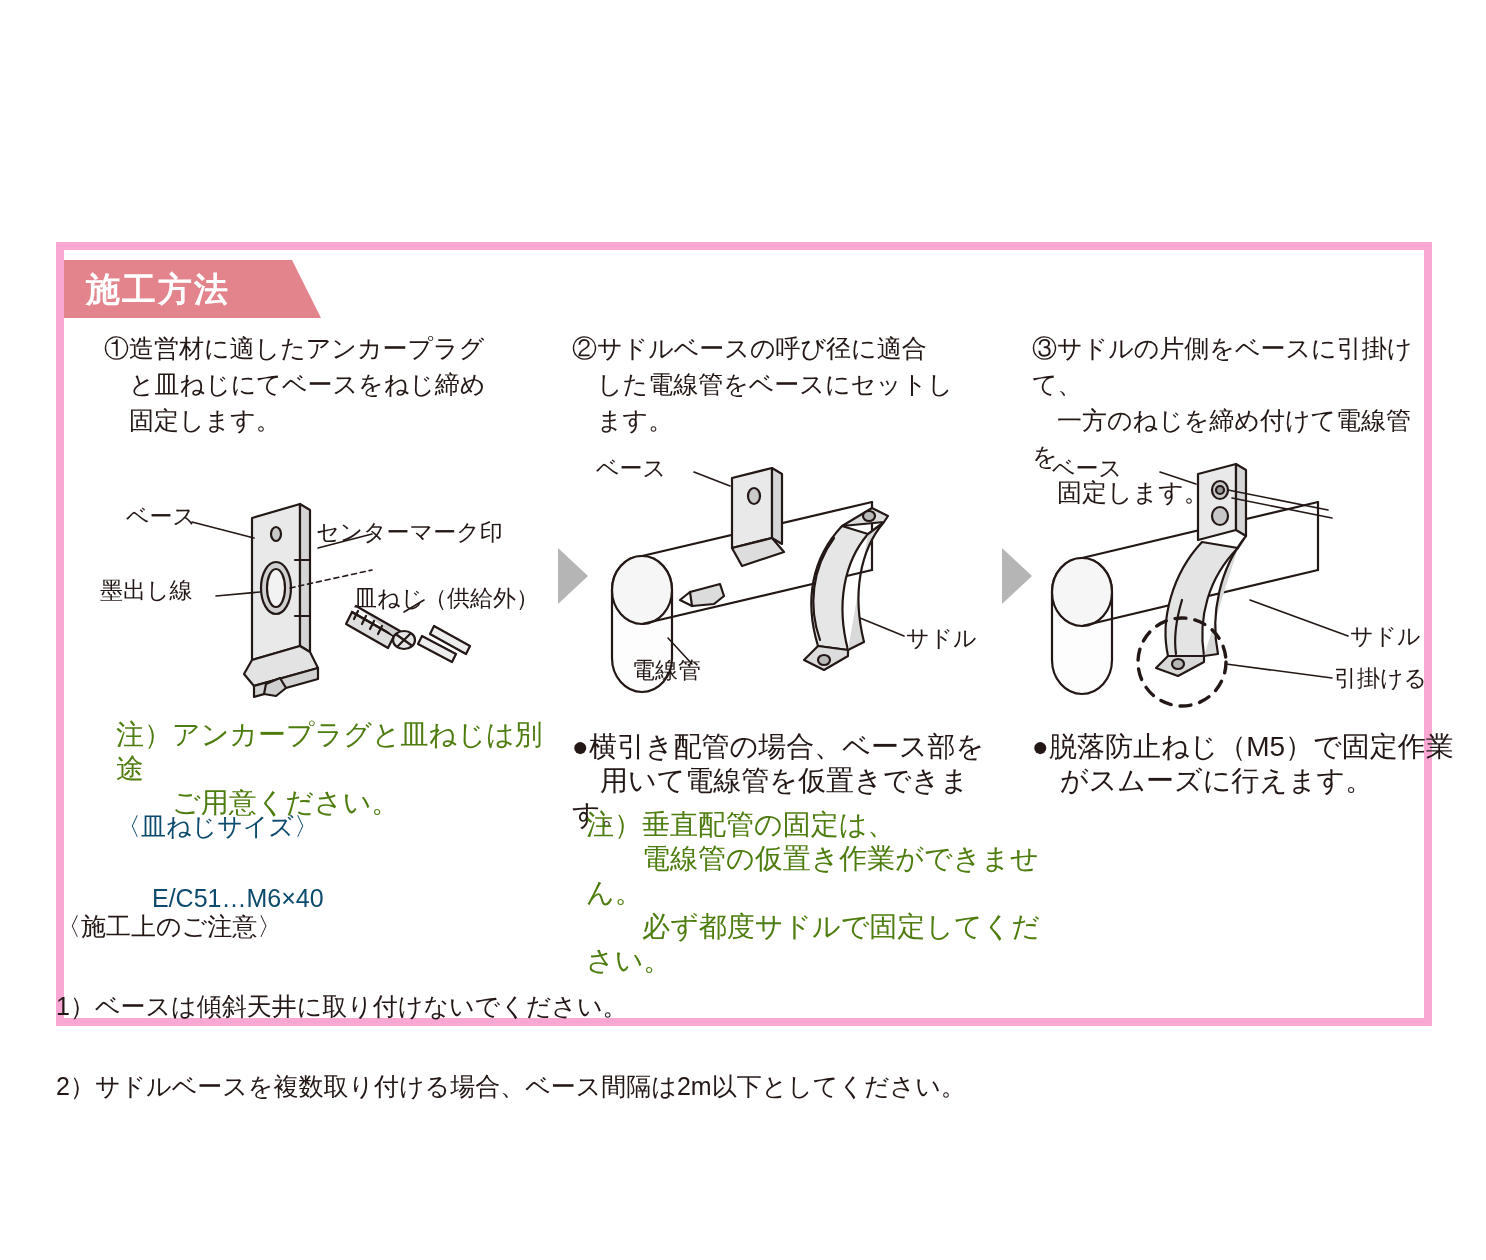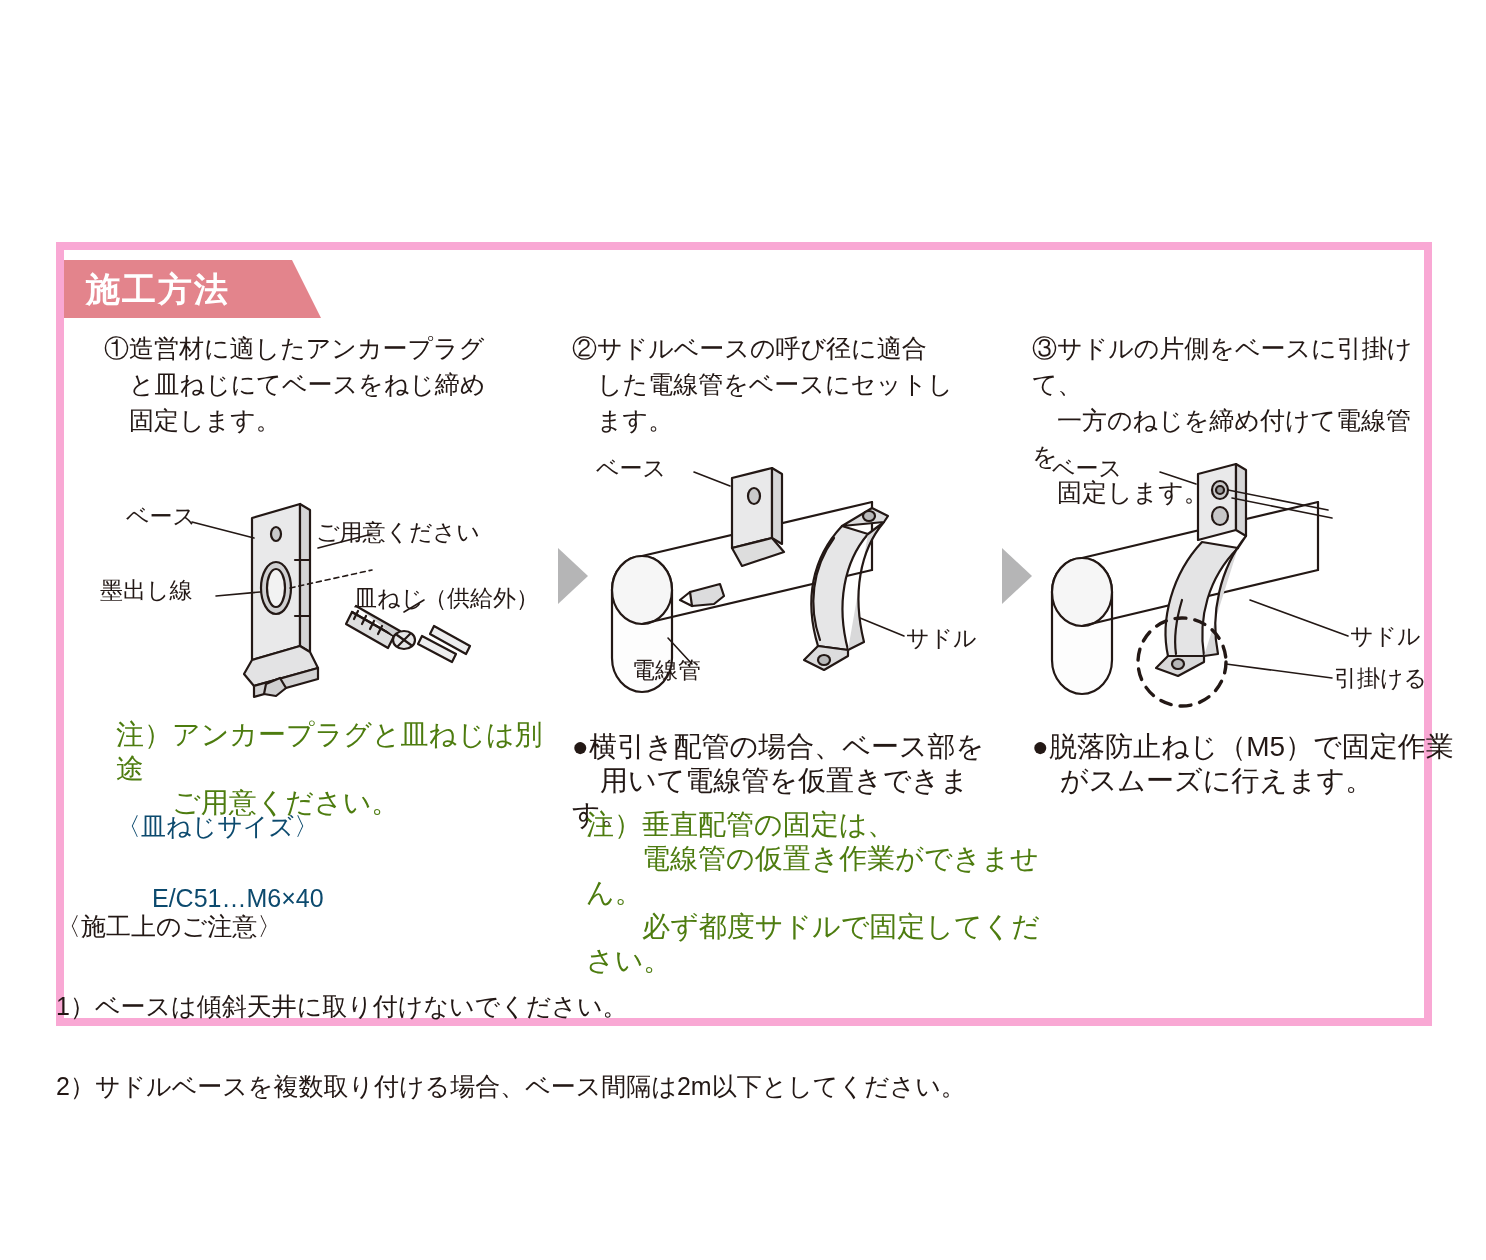--- a/index.html
+++ b/index.html
@@ -197,21 +197,21 @@
             </g>
 
             <line x1="88" y1="62" x2="150" y2="78" stroke-width="1.6"></line>
             <line x1="214" y1="88" x2="268" y2="74" stroke-width="1.6"></line>
             <line x1="186" y1="128" x2="268" y2="110" stroke-width="1.6" stroke-dasharray="5,4"></line>
             <line x1="112" y1="136" x2="156" y2="132" stroke-width="1.6"></line>
             <line x1="300" y1="152" x2="320" y2="140" stroke-width="1.6"></line>
           </g>
         </svg>
         <div class="fig-label" style="left:22px; top:42px;">ベース</div>
-        <div class="fig-label" style="left:212px; top:58px;">ご用意ください</div>
+        <div class="fig-label" style="left:212px; top:58px;">センターマーク印</div>
         <div class="fig-label" style="left:-4px; top:116px;">墨出し線</div>
         <div class="fig-label" style="left:250px; top:124px;">皿ねじ（供給外）</div>
       </div>
 
       <div class="note-red" style="position:absolute; left:12px; top:388px; width:450px;">注）アンカープラグと皿ねじは別途
 　　ご用意ください。</div>
 
       <div class="size-list" style="position:absolute; left:12px; top:478px;">〈皿ねじサイズ〉</div>
       <div class="size-list" style="position:absolute; left:48px; top:550px;">E/C51…M6×40</div>
     </div>

